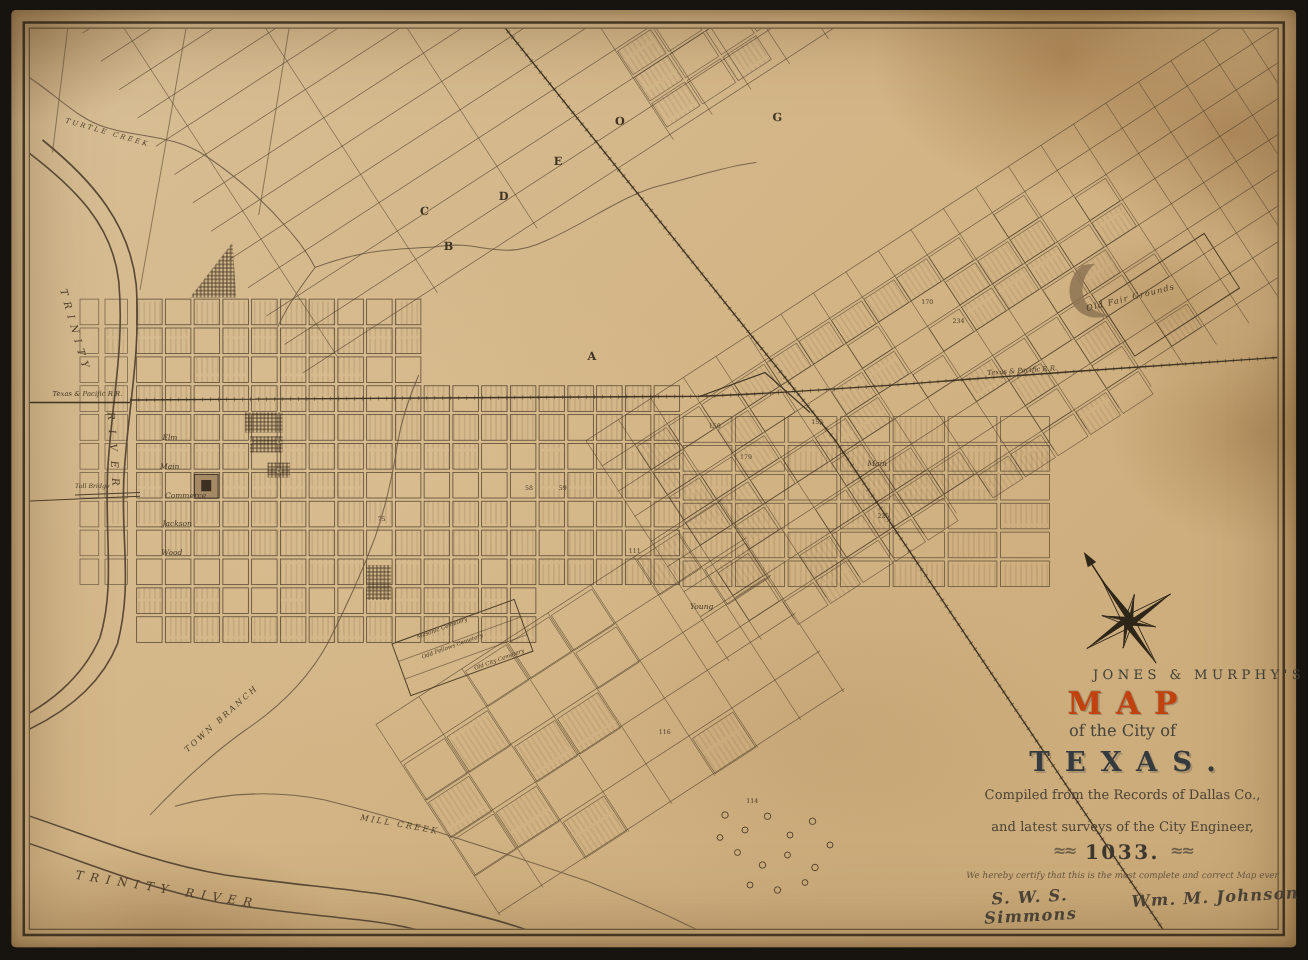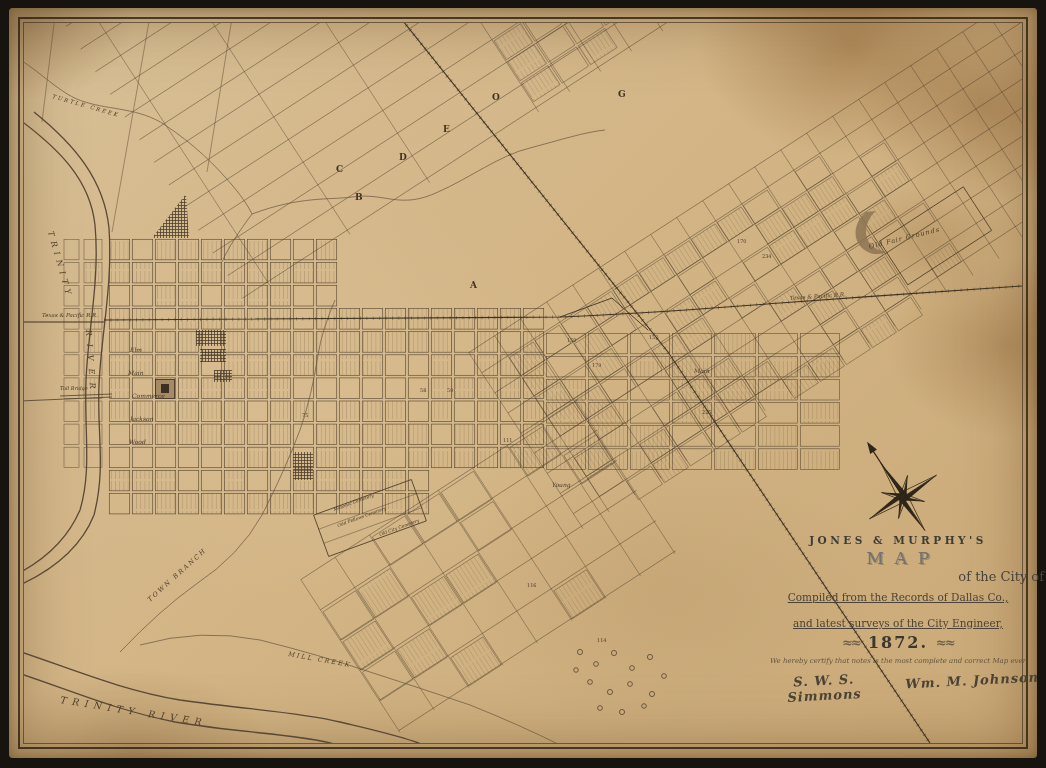--- a/index.html
+++ b/index.html
@@ -24,30 +24,30 @@
   svg{position:absolute;left:0;top:0;}
   svg text{font-family:"DejaVu Serif",serif;}
   .lbl-water{fill:#4e3e29;font-style:italic;}
   .lbl-street{fill:#453827;font-style:italic;}
   .lbl-rr{fill:#443724;font-style:italic;}
   .lbl-place{fill:#463a26;font-style:italic;}
   .lbl-letter{fill:#3e3322;font-weight:bold;}
   .lbl-num{fill:#4a3d2c;}
   
   .cartouche{position:absolute;left:752px;top:534px;width:292px;text-align:center;color:#3c3a33;}
-  .c-pub{font-weight:bold;font-size:10.5px;letter-spacing:3.5px;color:#3d3d38;}
-  .c-map{font-weight:normal;font-size:17px;line-height:1.1;letter-spacing:11px;padding-left:11px;
-         color:#737373;margin-top:3px;
+  .c-pub{font-weight:normal;font-size:10.5px;letter-spacing:3.5px;color:#3d3d38;text-align:right;}
+  .c-map{font-weight:bold;font-size:25px;line-height:1.1;letter-spacing:11px;padding-left:11px;
+         color:#c2410c;margin-top:3px;
          text-shadow:1.3px 1.3px 0 rgba(58,65,69,.3),-0.5px -0.5px 0 rgba(58,65,69,.25);}
-  .c-of{font-size:13px;margin-top:1px;color:#45443d;text-align:right;}
+  .c-of{font-size:13px;margin-top:1px;color:#45443d;}
   .c-city{font-weight:bold;font-size:41px;line-height:1.05;letter-spacing:5px;color:#333a40;
           text-shadow:2px 2px 0 rgba(51,58,64,.28),-1px -1px 0 rgba(51,58,64,.2);}
   .c-state{font-weight:bold;font-size:22px;letter-spacing:12px;padding-left:12px;color:#343a3e;
            margin-top:4px;text-shadow:1.5px 1.5px 0 rgba(52,58,62,.25);}
-  .c-comp{font-size:10.5px;line-height:1.35;margin-top:6px;color:#4c4336;text-decoration:underline;}
+  .c-comp{font-size:10.5px;line-height:1.35;margin-top:6px;color:#4c4336;}
   .c-year{font-weight:bold;font-size:16px;letter-spacing:2px;color:#3c382f;margin-top:3px;
           display:flex;align-items:center;justify-content:center;gap:8px;}
   .c-flourish{font-size:13px;opacity:.65;letter-spacing:-2px;}
   .c-cert{font-style:italic;font-size:7px;line-height:1.65;margin-top:4px;color:#5a4b39;opacity:.9;}
   .c-sigs{display:flex;justify-content:space-between;margin-top:5px;padding:0 4px;}
   .sig{width:48%;}
   .sig-name{font-style:italic;font-weight:bold;font-size:13px;letter-spacing:1px;color:#4a4236;
             transform:rotate(-3deg);}
 </style>
 </head>
@@ -597,29 +597,30 @@
       <text class="lbl-num" x="592" y="367" font-size="5">179</text>
       <text class="lbl-num" x="702" y="414" font-size="5">225</text>
       <text class="lbl-num" x="762" y="258" font-size="5">234</text>
     </g>
   </svg>
 
   <div class="cartouche">
     <div class="c-pub">JONES &amp; MURPHY'S</div>
     <div class="c-map">MAP</div>
     <div class="c-of">of the City of</div>
+    <div class="c-state">TEXAS.</div>
     <div class="c-comp">Compiled from the Records of Dallas Co.,</div>
     <div class="c-comp" style="margin-top:12px">and latest surveys of the City Engineer,</div>
     <div class="c-year">
       <span class="c-flourish">≈≈</span>
-      <span>1872.</span>
+      <span>1033.</span>
       <span class="c-flourish">≈≈</span>
     </div>
     <div class="c-cert">
-      <div>We hereby certify that notes is the most complete and correct Map ever</div>
+      <div>We hereby certify that this is the most complete and correct Map ever</div>
     </div>
     <div class="c-sigs">
       <div class="sig">
         <div class="sig-name">S. W. S. Simmons</div>
 
       </div>
       <div class="sig">
         <div class="sig-name">Wm. M. Johnson</div>
 
       </div>

